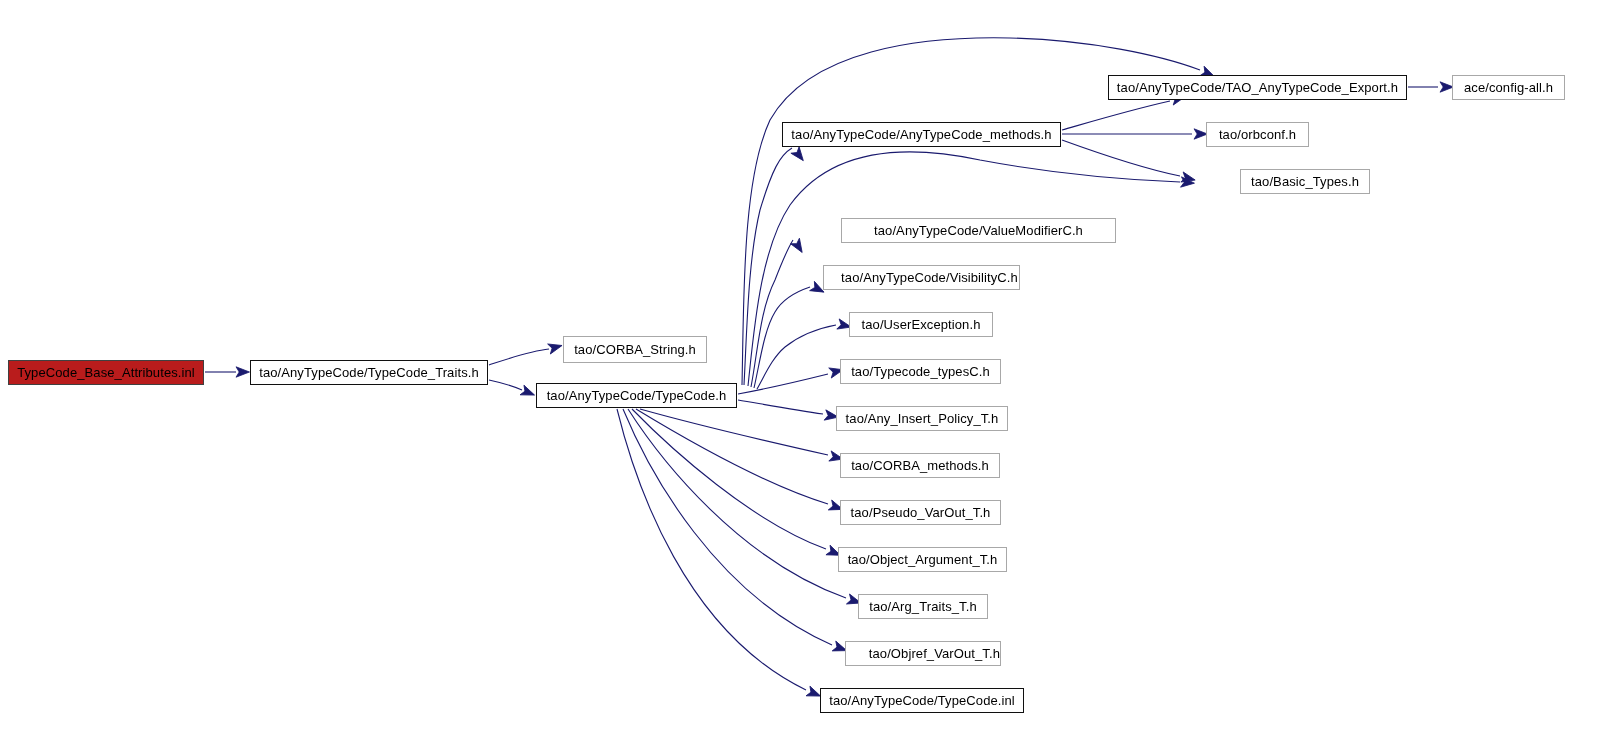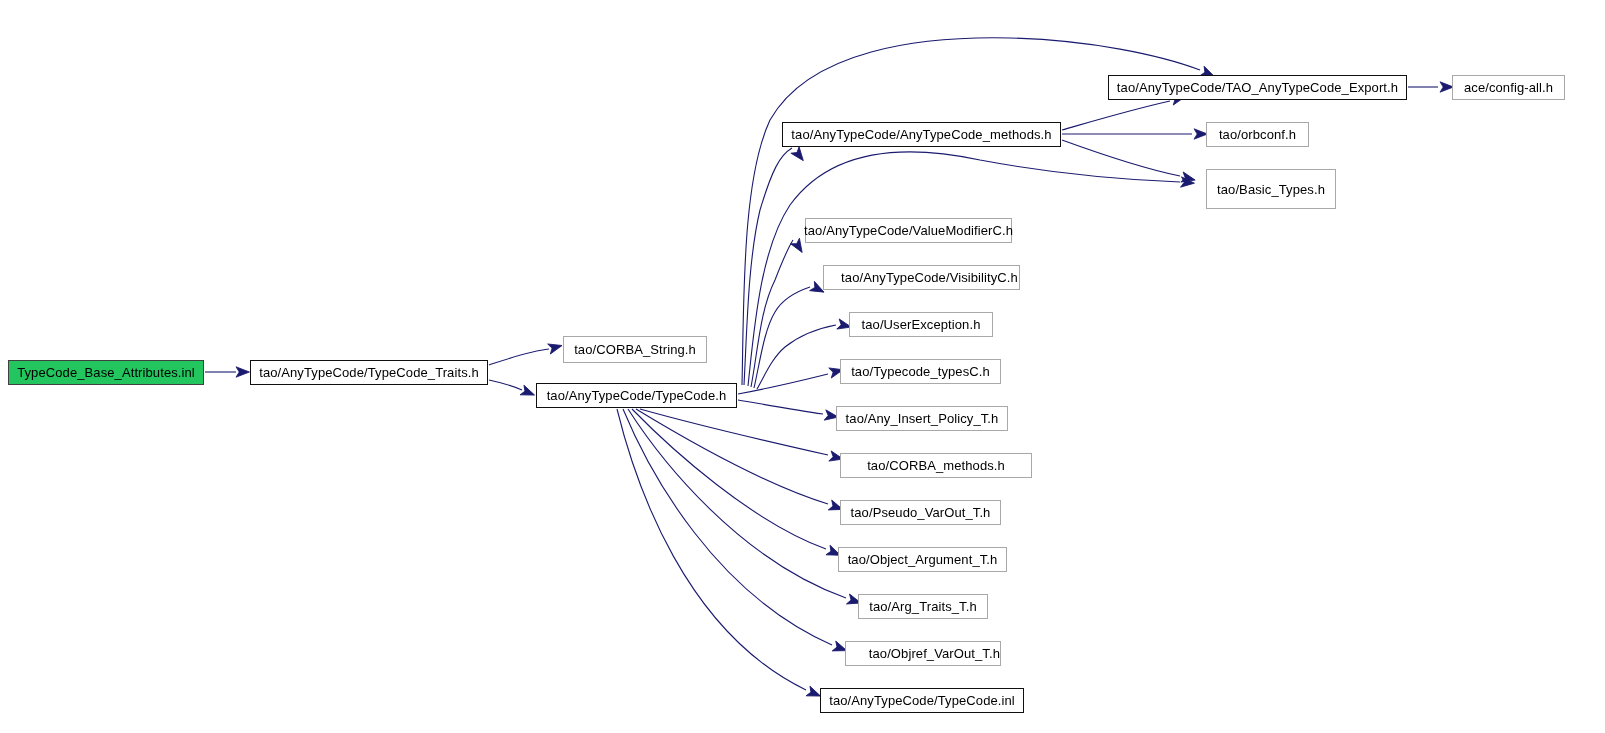--- a/index.html
+++ b/index.html
@@ -43,21 +43,21 @@
     align-items: center;
     justify-content: center;
     white-space: nowrap;
     color: #000000;
     font-size: 13px;
     font-family: "Liberation Sans", sans-serif;
     letter-spacing: 0.1px;
     cursor: pointer;
   }
   .gnode.root {
-    background: #22c55e;
+    background: #b91c1c;
     border: 1px solid #404040;
   }
   .gnode.strong {
     border: 1.6px solid #101010;
   }
   .gnode-label {
     pointer-events: none;
     line-height: 1;
   }
 </style>
@@ -131,39 +131,39 @@
       </div>
       <div class="gnode strong" style="left: 1108px; top: 75px; width: 299px; height: 25px;">
         <span class="gnode-label">tao/AnyTypeCode/TAO_AnyTypeCode_Export.h</span>
       </div>
       <div class="gnode" style="left: 1452px; top: 75px; width: 113px; height: 25px;">
         <span class="gnode-label">ace/config-all.h</span>
       </div>
       <div class="gnode" style="left: 1206px; top: 122px; width: 103px; height: 25px;">
         <span class="gnode-label">tao/orbconf.h</span>
       </div>
-      <div class="gnode" style="left: 1206px; top: 169px; width: 130px; height: 40px;">
+      <div class="gnode" style="left: 1240px; top: 169px; width: 130px; height: 25px;">
         <span class="gnode-label">tao/Basic_Types.h</span>
       </div>
-      <div class="gnode" style="left: 805px; top: 218px; width: 207px; height: 25px;">
+      <div class="gnode" style="left: 841px; top: 218px; width: 275px; height: 25px;">
         <span class="gnode-label">tao/AnyTypeCode/ValueModifierC.h</span>
       </div>
       <div class="gnode" style="left: 823px; top: 265px; width: 197px; height: 25px; padding-left: 16px;">
         <span class="gnode-label">tao/AnyTypeCode/VisibilityC.h</span>
       </div>
       <div class="gnode" style="left: 849px; top: 312px; width: 144px; height: 25px;">
         <span class="gnode-label">tao/UserException.h</span>
       </div>
       <div class="gnode" style="left: 840px; top: 359px; width: 161px; height: 25px;">
         <span class="gnode-label">tao/Typecode_typesC.h</span>
       </div>
       <div class="gnode" style="left: 836px; top: 406px; width: 172px; height: 25px;">
         <span class="gnode-label">tao/Any_Insert_Policy_T.h</span>
       </div>
-      <div class="gnode" style="left: 840px; top: 453px; width: 192px; height: 25px;">
+      <div class="gnode" style="left: 840px; top: 453px; width: 160px; height: 25px;">
         <span class="gnode-label">tao/CORBA_methods.h</span>
       </div>
       <div class="gnode" style="left: 840px; top: 500px; width: 161px; height: 25px;">
         <span class="gnode-label">tao/Pseudo_VarOut_T.h</span>
       </div>
       <div class="gnode" style="left: 838px; top: 547px; width: 169px; height: 25px;">
         <span class="gnode-label">tao/Object_Argument_T.h</span>
       </div>
       <div class="gnode" style="left: 858px; top: 594px; width: 130px; height: 25px;">
         <span class="gnode-label">tao/Arg_Traits_T.h</span>

